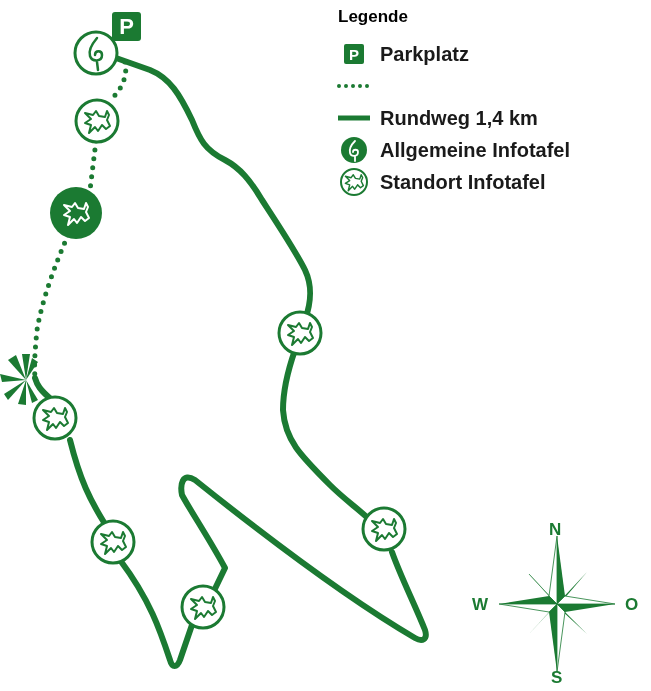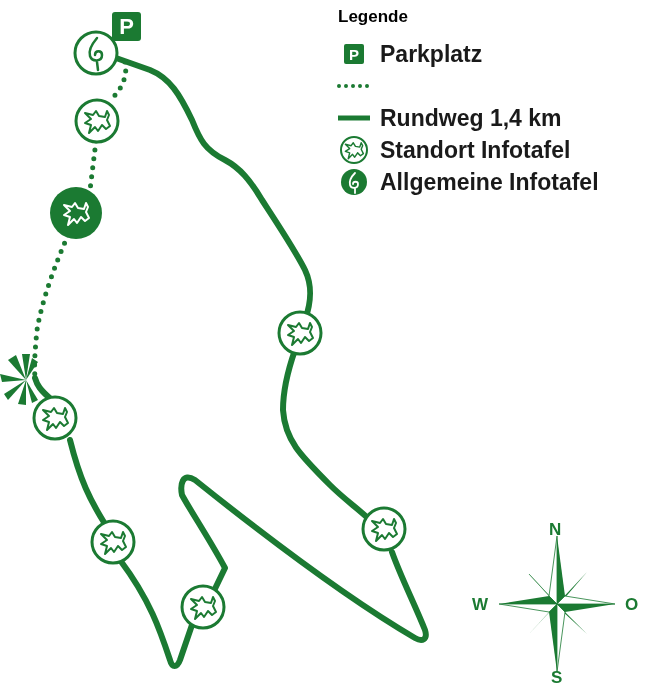--- a/index.html
+++ b/index.html
@@ -3,21 +3,21 @@
 <meta charset="utf-8">
 <style>
   html, body { margin: 0; padding: 0; background: #ffffff; }
   body { width: 651px; height: 691px; position: relative; overflow: hidden;
          font-family: "Liberation Sans", "DejaVu Sans", sans-serif; }
   #map { position: absolute; left: 0; top: 0; width: 651px; height: 691px; }
   .legend { position: absolute; left: 334px; top: 6px; width: 317px; }
   .legend-title { font-size: 17px; font-weight: bold; color: #000000; margin: 0 0 10px 4px; height: 22px; line-height: 22px; }
   .legend-row { display: flex; align-items: center; height: 32px; }
   .legend-sym { width: 40px; height: 30px; display: flex; align-items: center; justify-content: center; }
-  .legend-label { font-size: 23px; font-weight: bold; color: #1a1a1a; margin-left: 6px; white-space: nowrap; }
+  .legend-label { font-size: 20px; font-weight: bold; color: #1a1a1a; margin-left: 6px; white-space: nowrap; }
   .compass-label { position: absolute; font-size: 17px; font-weight: bold; color: #1b7a32; }
 </style>
 </head>
 <body>
 
 <svg id="map" viewBox="0 0 651 691" xmlns="http://www.w3.org/2000/svg">
   <defs>
     <g id="bird">
       <path d="M-12,-8 L-4,-6 L-1,-10 L2,-5 L8,-4 L10,-10 L12,-6 L10,-1 L13,5 L9,8 L5,4 L1,10 L-2,6 L-8,12 L-6,4 L-12,2 L-6,-2 Z" fill="none" stroke-width="2" stroke-linejoin="round"></path>
     </g>
@@ -125,33 +125,33 @@
     <div class="legend-sym">
       <svg width="36" height="8" viewBox="0 0 36 8">
           <line x1="2" y1="4" x2="34" y2="4" stroke="#1b7a32" stroke-width="5"></line>
         </svg>
     </div>
     <span class="legend-label">Rundweg 1,4 km</span>
   </div>
 
   <div class="legend-row">
     <div class="legend-sym">
+      <svg width="28" height="28" viewBox="0 0 28 28">
+          <circle cx="14" cy="14" r="13" fill="#1b7a32"></circle>
+          <path d="M15,5 C11,9 9,13 10,17 C11,21 18,21 18,16 C18,13 13,13 13,16 M15,20 L15,25" fill="none" stroke="#fff" stroke-width="1.8" stroke-linecap="round"></path>
+        </svg>
+    </div>
+    <span class="legend-label">Allgemeine Infotafel</span>
+  </div>
+
+  <div class="legend-row">
+    <div class="legend-sym">
       <svg width="30" height="30" viewBox="-15 -15 30 30">
           <circle cx="0" cy="0" r="13" fill="#fff" stroke="#1b7a32" stroke-width="2"></circle>
           <g transform="scale(0.72)">
             <path d="M-12,-8 L-4,-6 L-1,-10 L2,-5 L8,-4 L10,-10 L12,-6 L10,-1 L13,5 L9,8 L5,4 L1,10 L-2,6 L-8,12 L-6,4 L-12,2 L-6,-2 Z" fill="none" stroke="#1b7a32" stroke-width="2" stroke-linejoin="round"></path>
           </g>
         </svg>
     </div>
     <span class="legend-label">Standort Infotafel</span>
   </div>
 
-  <div class="legend-row">
-    <div class="legend-sym">
-      <svg width="28" height="28" viewBox="0 0 28 28">
-          <circle cx="14" cy="14" r="13" fill="#1b7a32"></circle>
-          <path d="M15,5 C11,9 9,13 10,17 C11,21 18,21 18,16 C18,13 13,13 13,16 M15,20 L15,25" fill="none" stroke="#fff" stroke-width="1.8" stroke-linecap="round"></path>
-        </svg>
-    </div>
-    <span class="legend-label">Allgemeine Infotafel</span>
-  </div>
-
 </div>
 
 </body></html>

